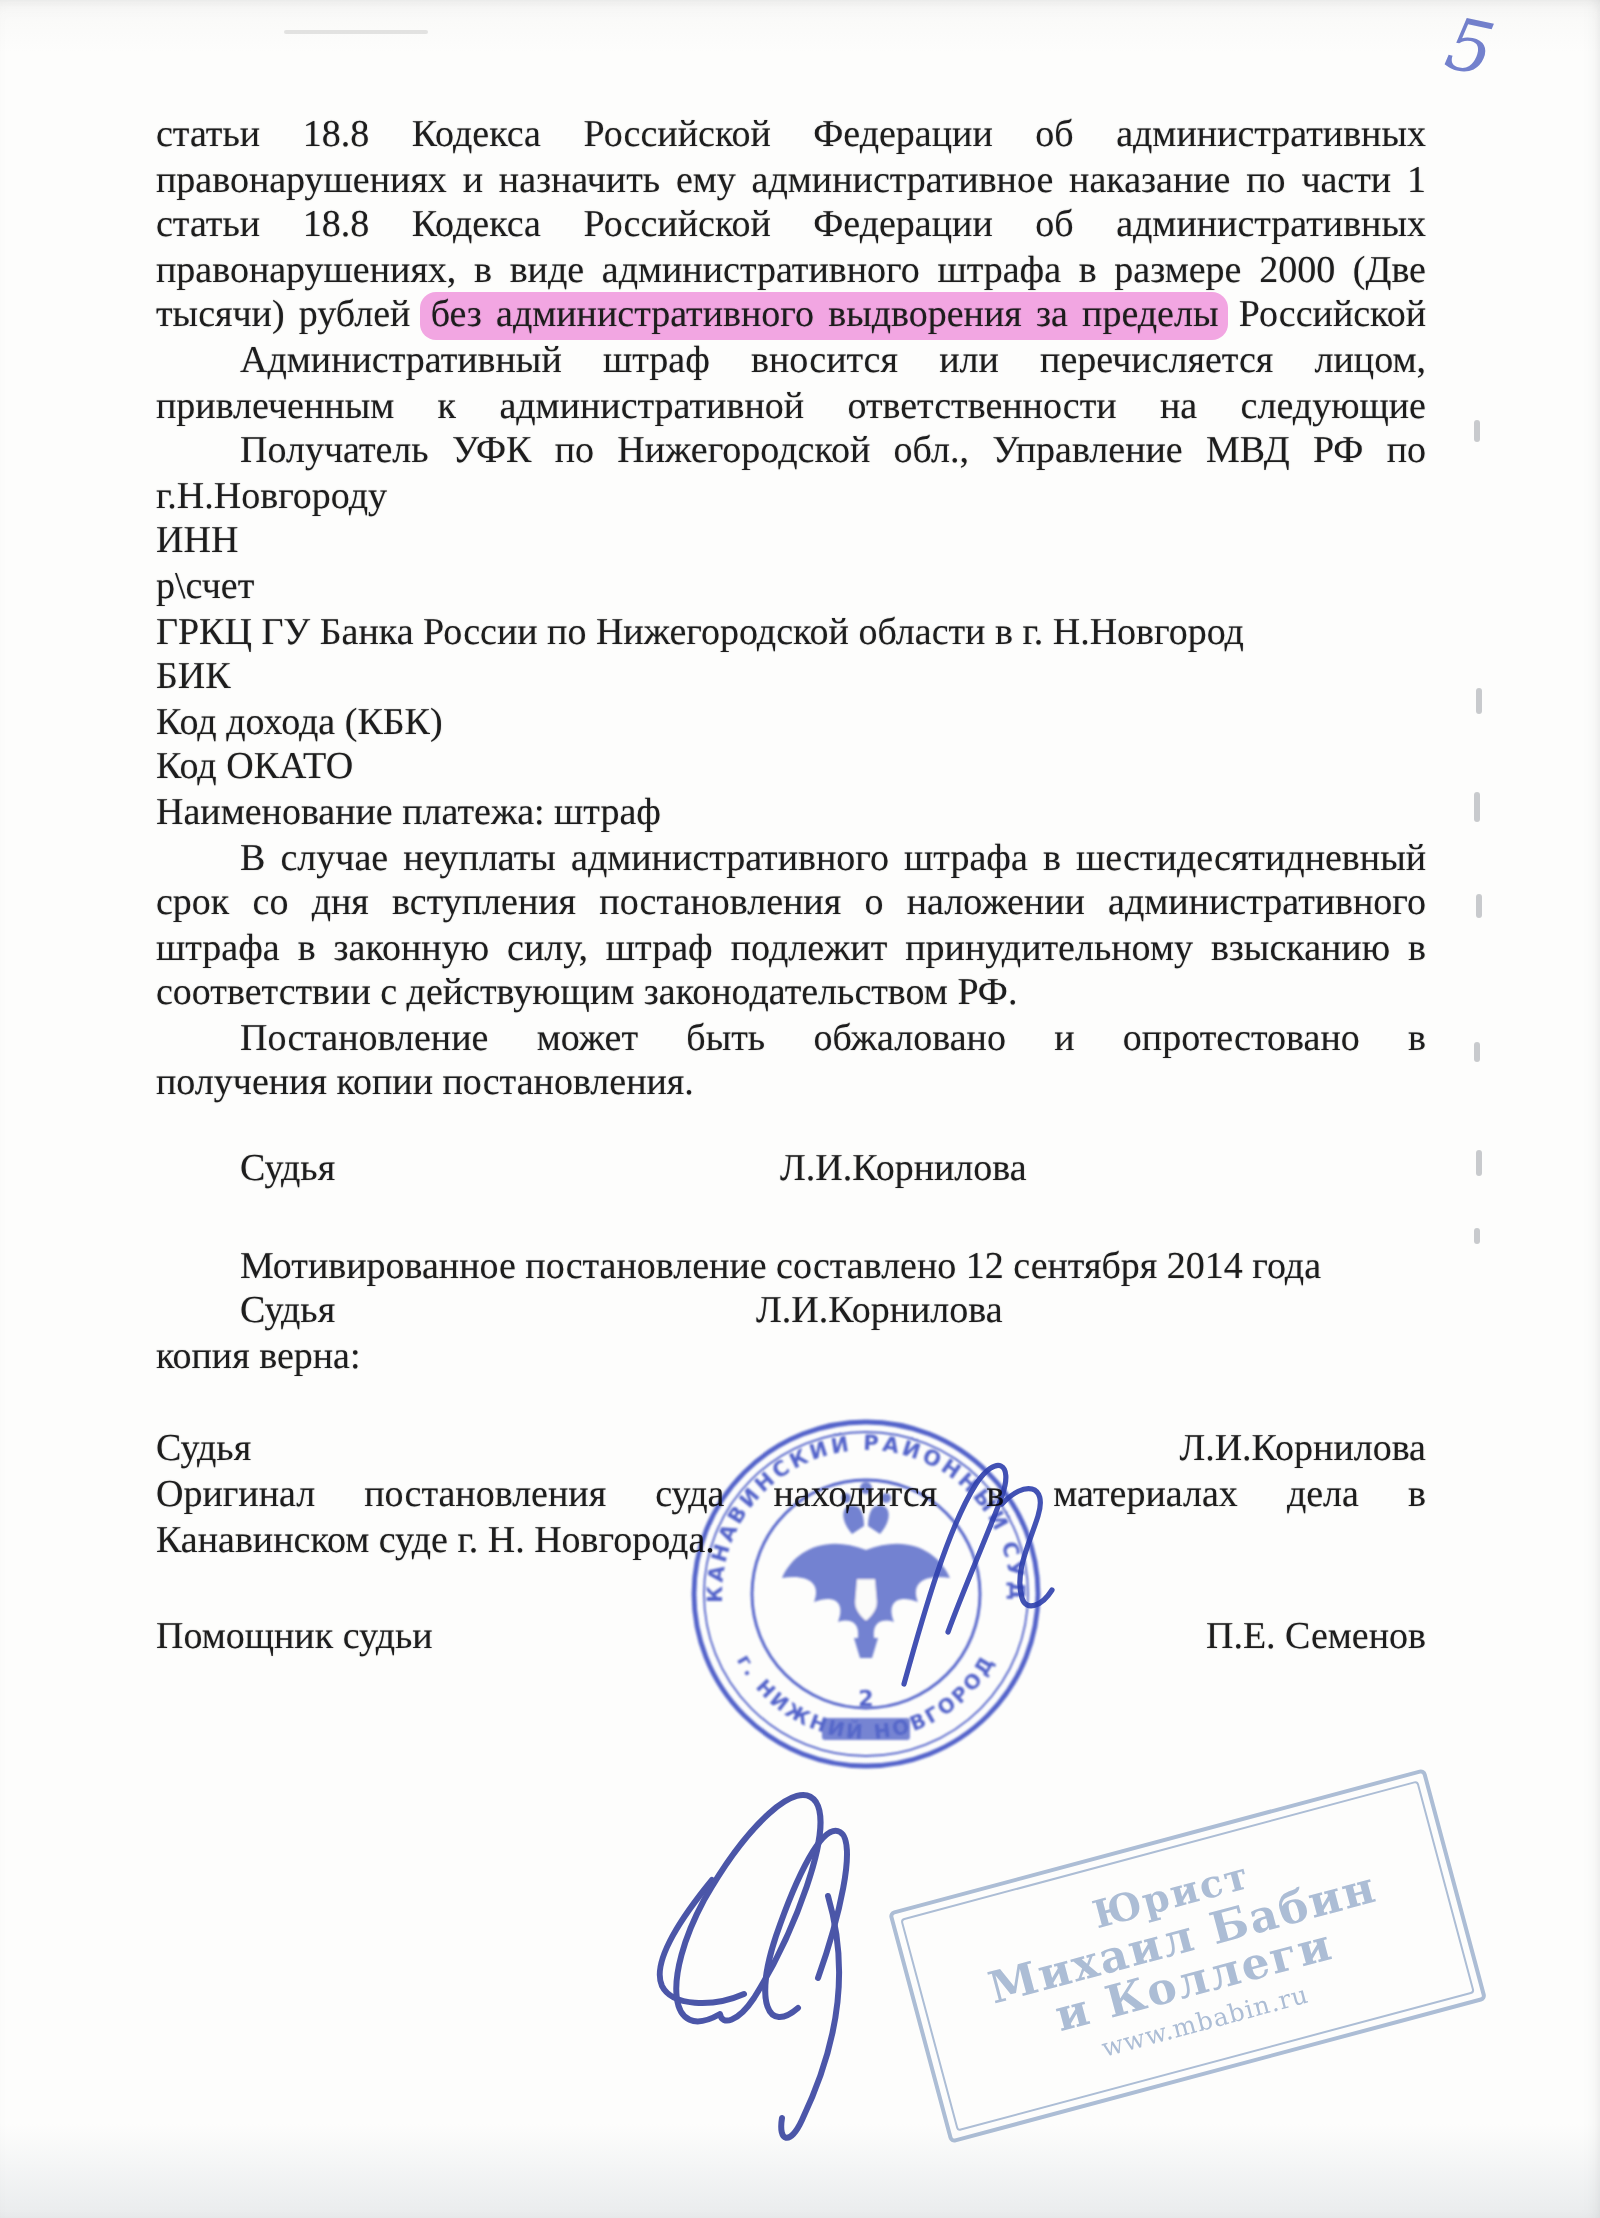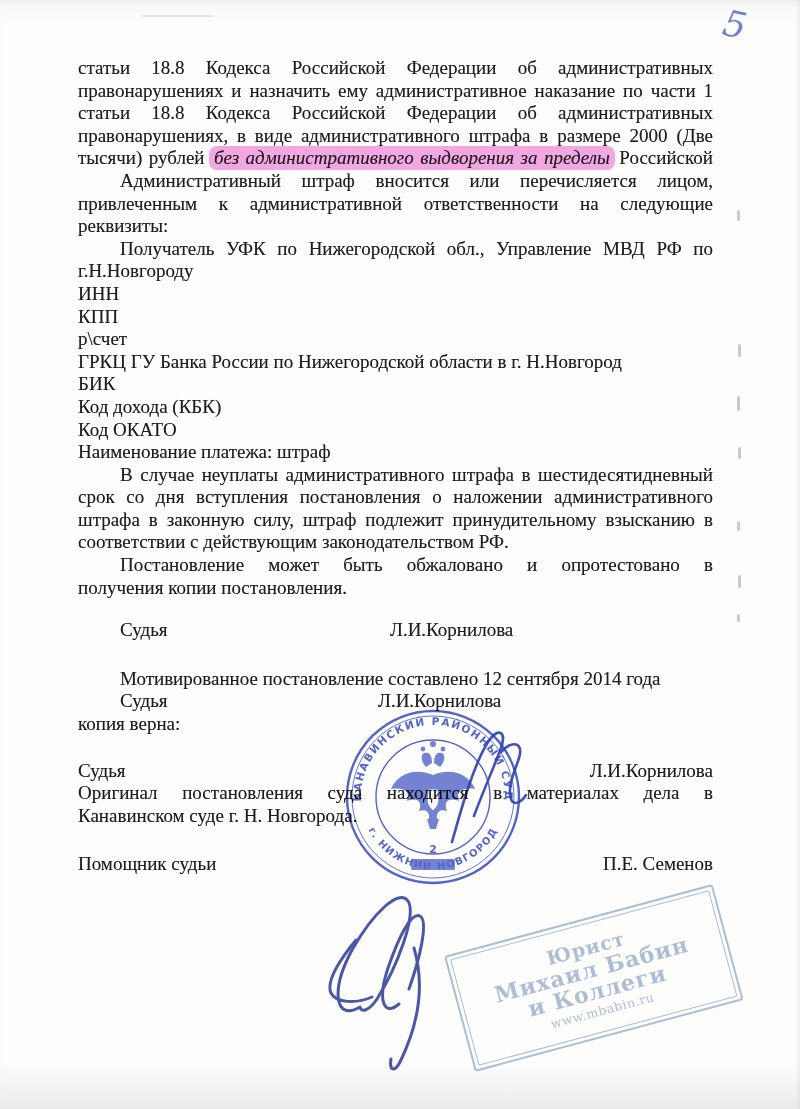--- a/index.html
+++ b/index.html
@@ -64,28 +64,26 @@
 </head>
 <body>
 
 <div class="page">
 
   <div class="textcol">
       <div class="line j">статьи 18.8 Кодекса Российской Федерации об административных</div>
       <div class="line j">правонарушениях и назначить ему административное наказание по части 1</div>
       <div class="line j">статьи 18.8 Кодекса Российской Федерации об административных</div>
       <div class="line j">правонарушениях, в виде административного штрафа в размере 2000 (Две</div>
-      <div class="line j">тысячи) рублей <mark class="hl" style="background: rgb(242, 166, 226); font-style: italic;">без  административного выдворения за пределы</mark> Российской</div>
+      <div class="line j">тысячи) рублей <mark class="hl" style="background: rgb(242, 166, 226);">без  административного выдворения за пределы</mark> Российской</div>
       <div class="line j ind">Административный штраф вносится или перечисляется лицом,</div>
       <div class="line j">привлеченным к административной ответственности на следующие</div>
-      <div class="line">реквизиты:</div>
       <div class="line j ind">Получатель УФК по Нижегородской обл., Управление МВД РФ по</div>
       <div class="line">г.Н.Новгороду</div>
       <div class="line">ИНН</div>
-      <div class="line">КПП</div>
       <div class="line">р\счет</div>
       <div class="line">ГРКЦ ГУ Банка России по Нижегородской области в г. Н.Новгород</div>
       <div class="line">БИК</div>
       <div class="line">Код дохода (КБК)</div>
       <div class="line">Код ОКАТО</div>
       <div class="line">Наименование платежа: штраф</div>
       <div class="line j ind">В случае неуплаты административного штрафа в шестидесятидневный</div>
       <div class="line j">срок со дня вступления постановления о наложении административного</div>
       <div class="line j">штрафа в законную силу, штраф подлежит принудительному взысканию в</div>
       <div class="line">соответствии с действующим законодательством РФ.</div>

